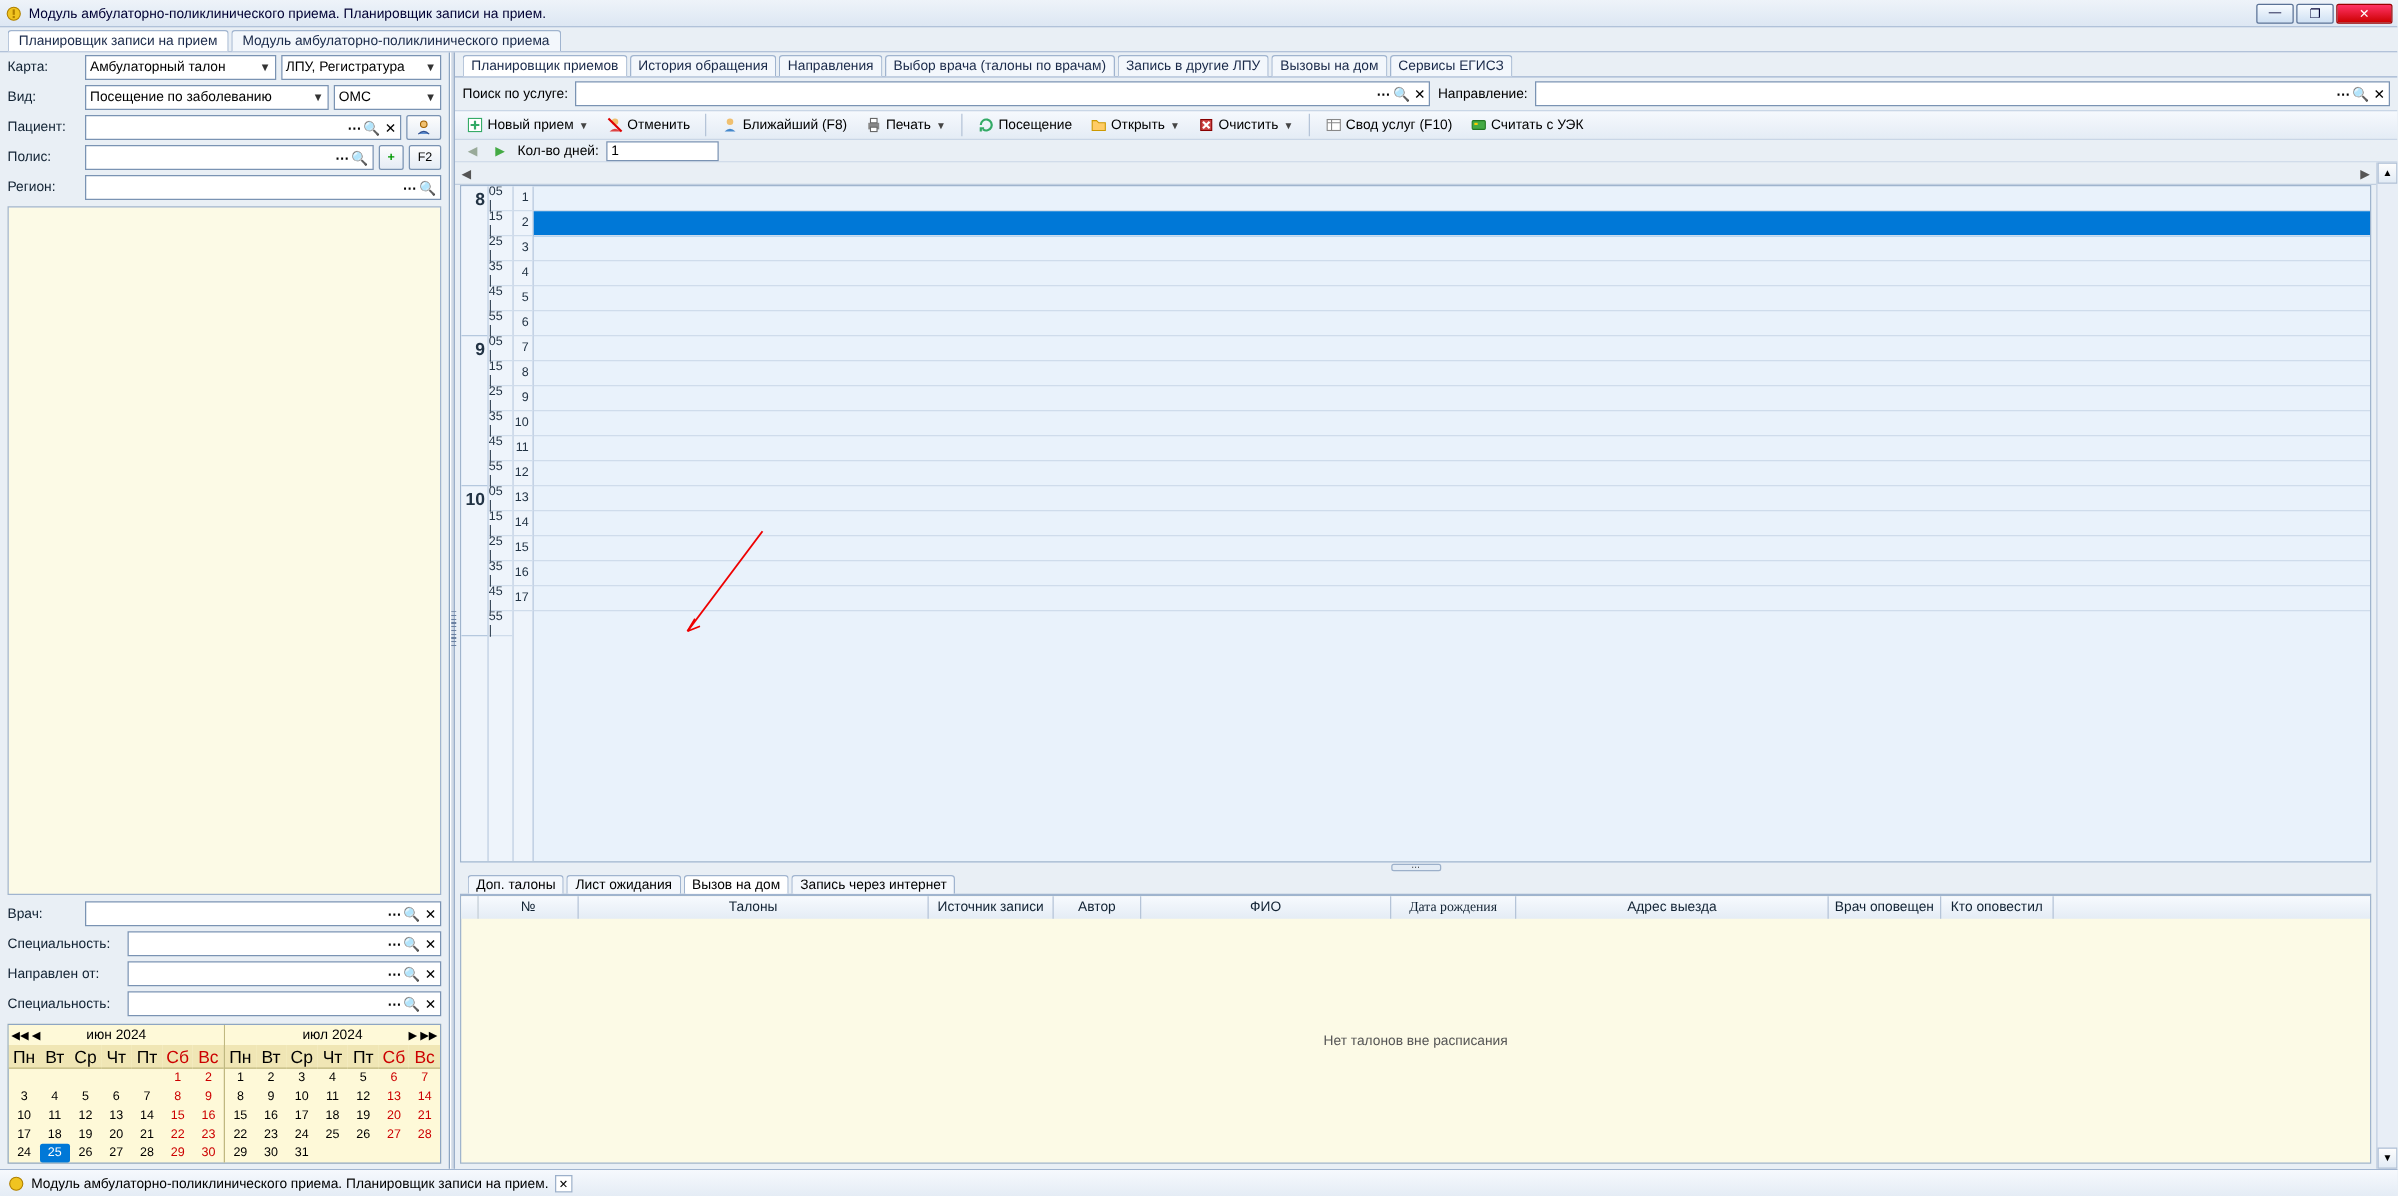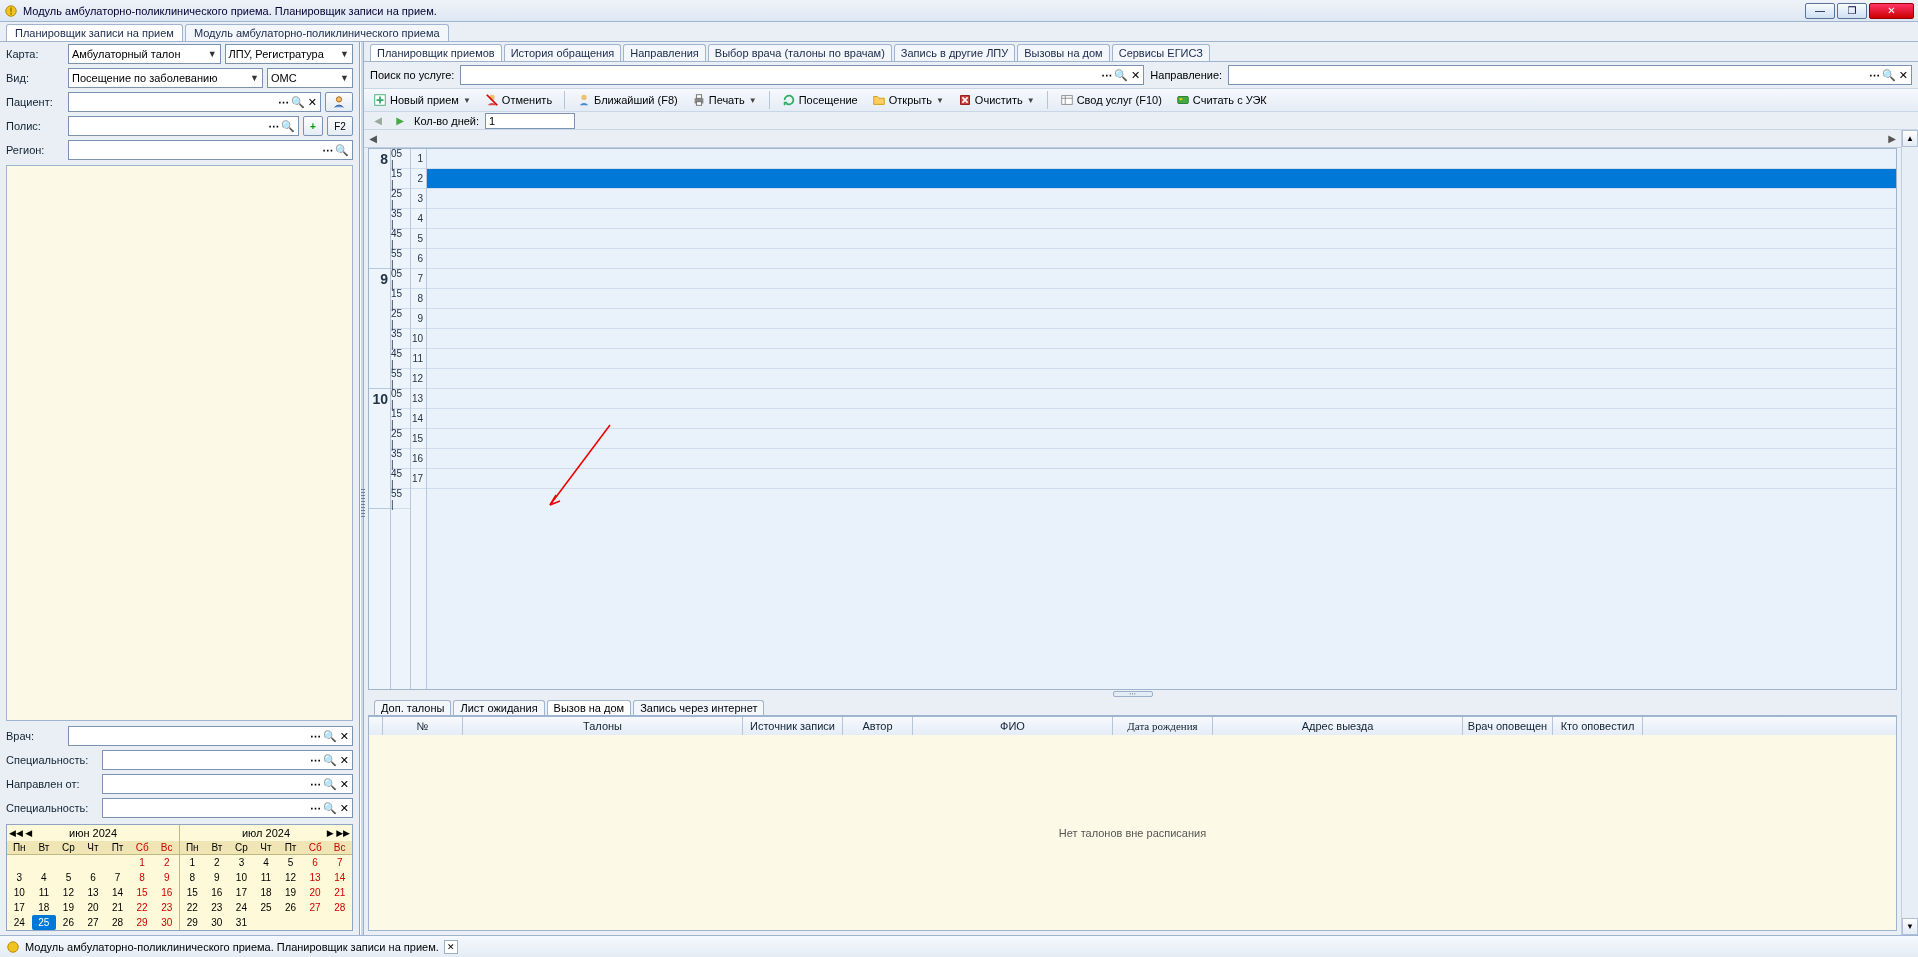--- a/index.html
+++ b/index.html
@@ -29,21 +29,21 @@
 .dots { font-weight:bold; letter-spacing:-1px; }
 .tree-area { flex:1; background:#fcfae6; margin:3px 6px; border:1px solid #a0b4cf; }
 
 .calendar-wrap { padding:4px 6px; }
 .cal-pair { display:flex; border:1px solid #8ea6c3; background:#fef9d8; }
 .cal { flex:1; }
 .cal-header { height:16px; display:flex; align-items:center; justify-content:center; background:#fef9d8; position:relative; font-size:10px; }
 .cal-nav-l, .cal-nav-r { position:absolute; top:0; height:16px; display:flex; align-items:center; font-size:9px; }
 .cal-nav-l { left:2px; } .cal-nav-r { right:2px; }
 .cal-grid { display:grid; grid-template-columns:repeat(7,1fr); text-align:center; }
-.cal-dow { background:#f0e6b5; font-size:10px; border-bottom:1px solid #c0b880; padding:1px 0; }
+.cal-dow { background:#f0e6b5; font-size:14px; border-bottom:1px solid #c0b880; padding:1px 0; }
 .cal-day { font-size:10px; padding:2px 0; }
 .cal-day.red { color:#c00; }
 .cal-day.today { background:#0078d7; color:#fff; border-radius:2px; }
 
 .vsplit { width:4px; background:#d0dae6; cursor:col-resize; border-left:1px solid #fff; border-right:1px solid #9cb0ca; position:relative;}
 .vsplit .grip{ position:absolute; top:50%; left:0; width:4px; height:30px; background:repeating-linear-gradient(#6a80a0 0 1px, transparent 1px 3px);}
 
 .right-panel { flex:1; display:flex; flex-direction:column; background:#e9eff5; }
 
 .right-tabs { height:20px; display:flex; align-items:flex-end; padding-left:6px; border-bottom:1px solid #a0b4cf; }

